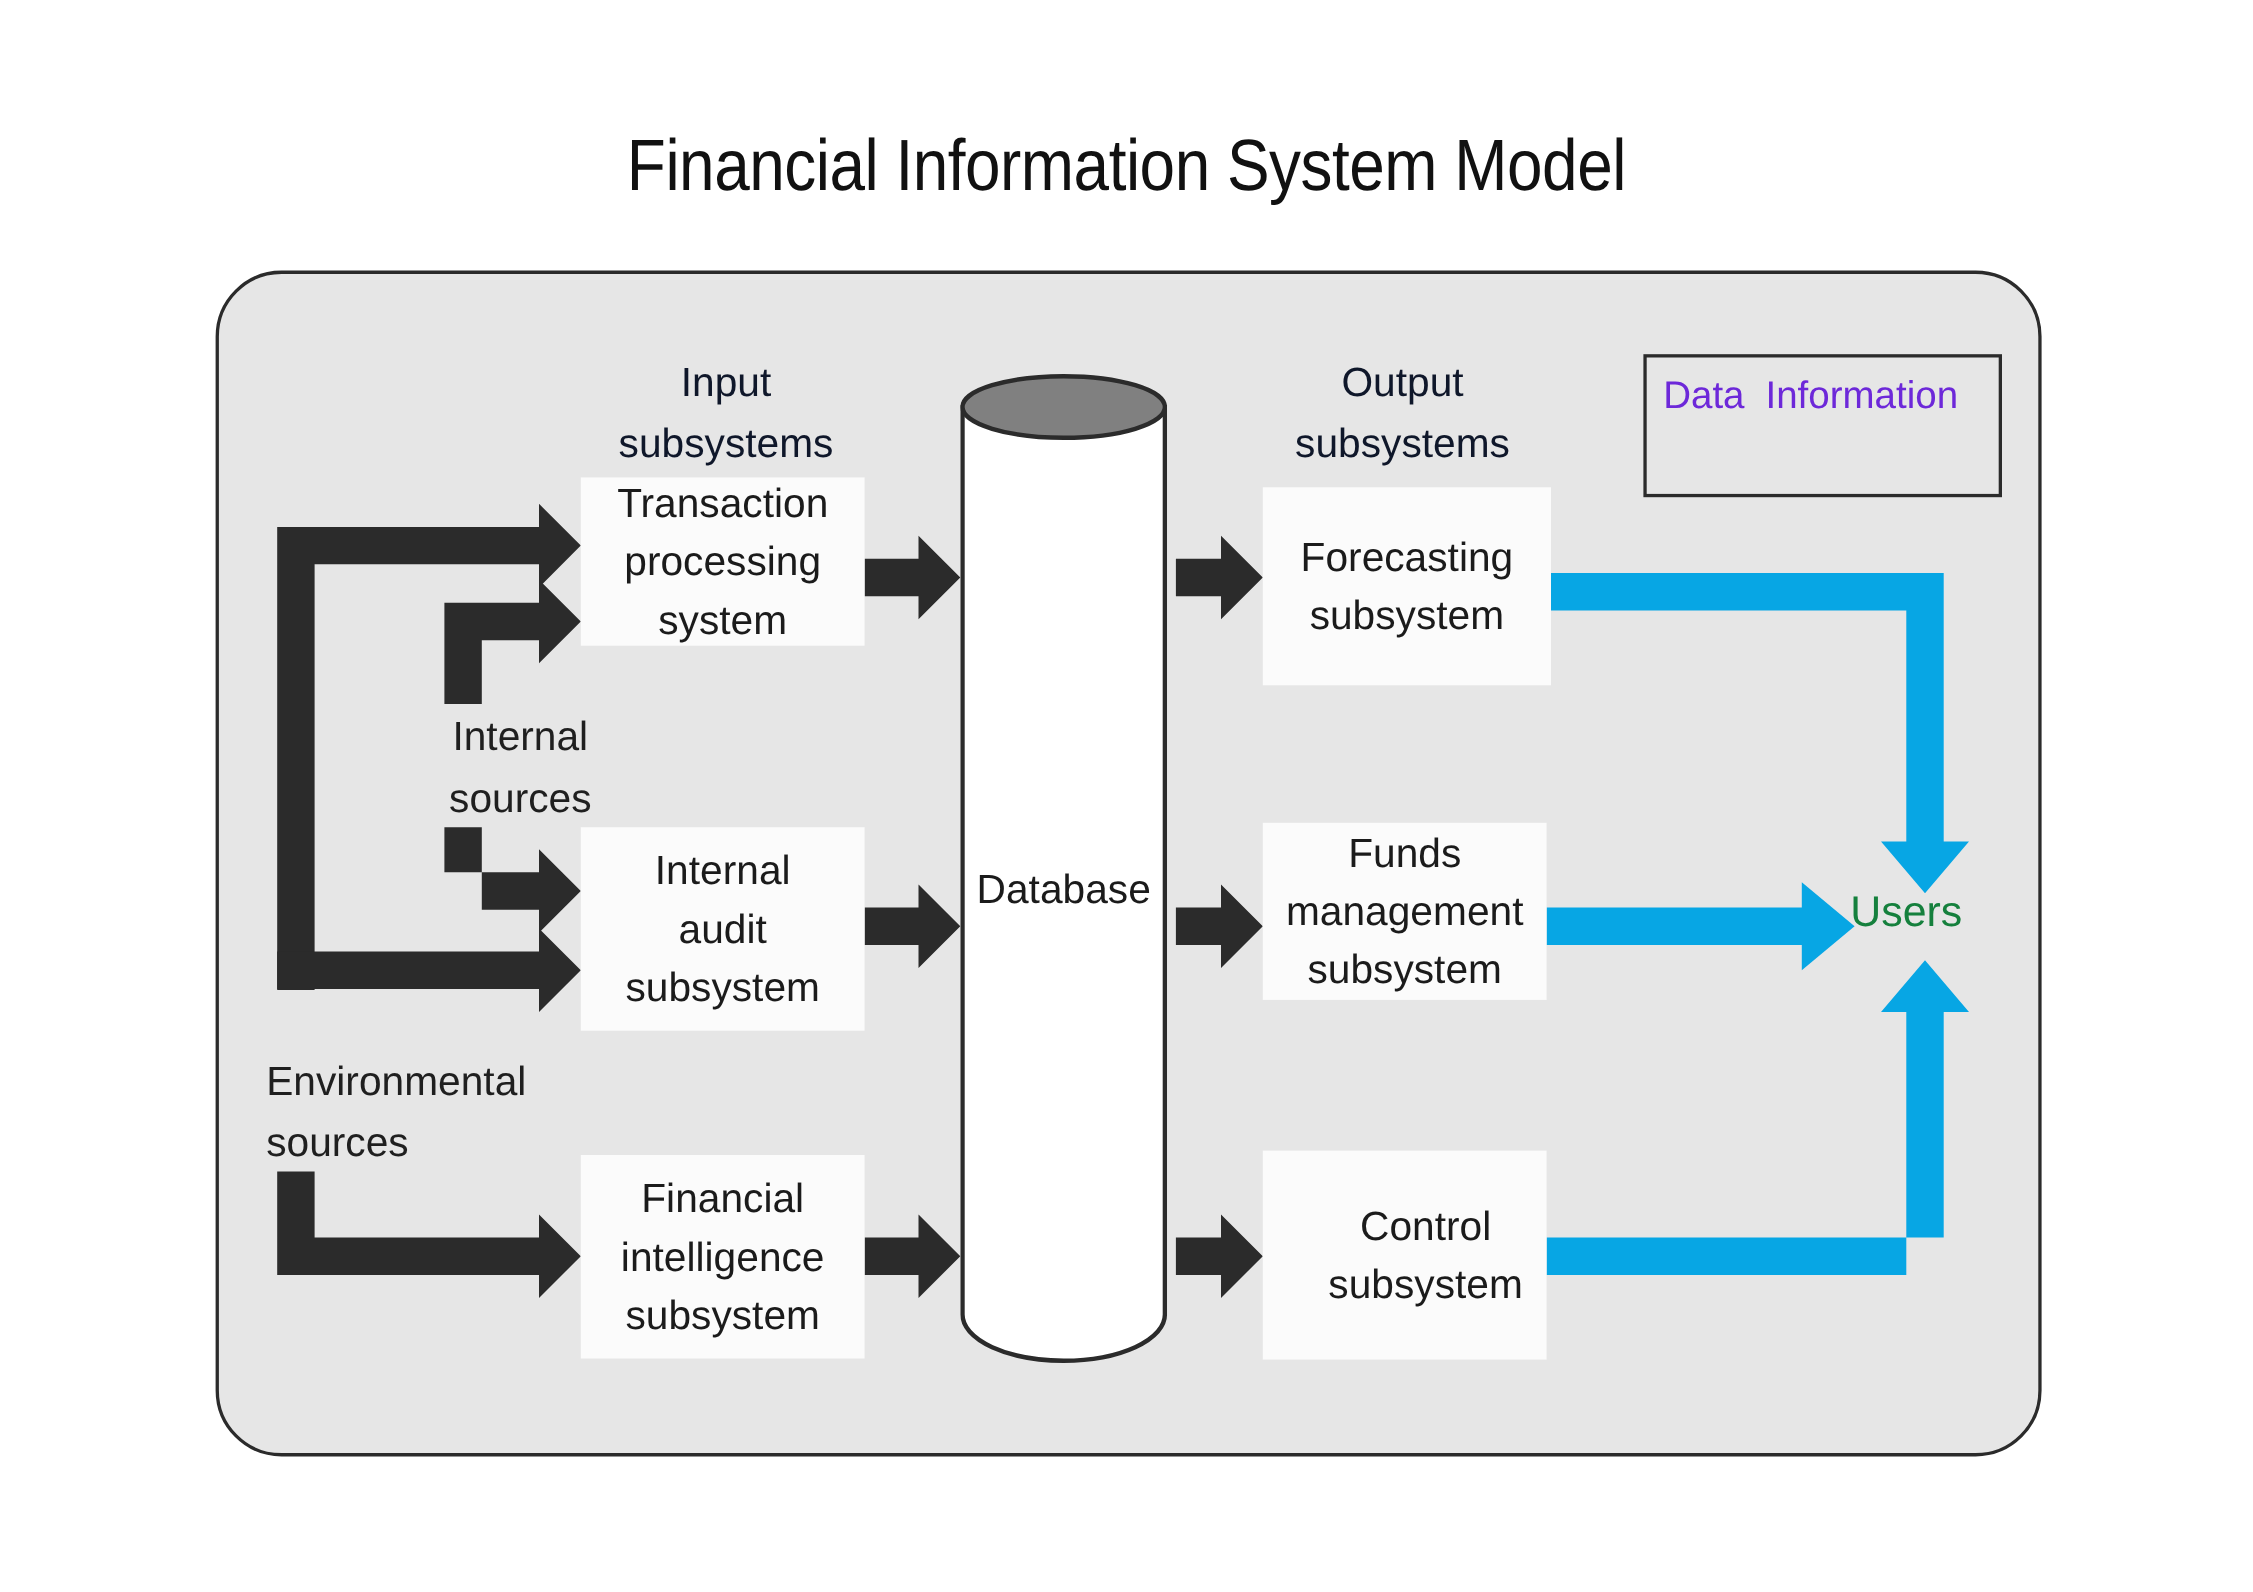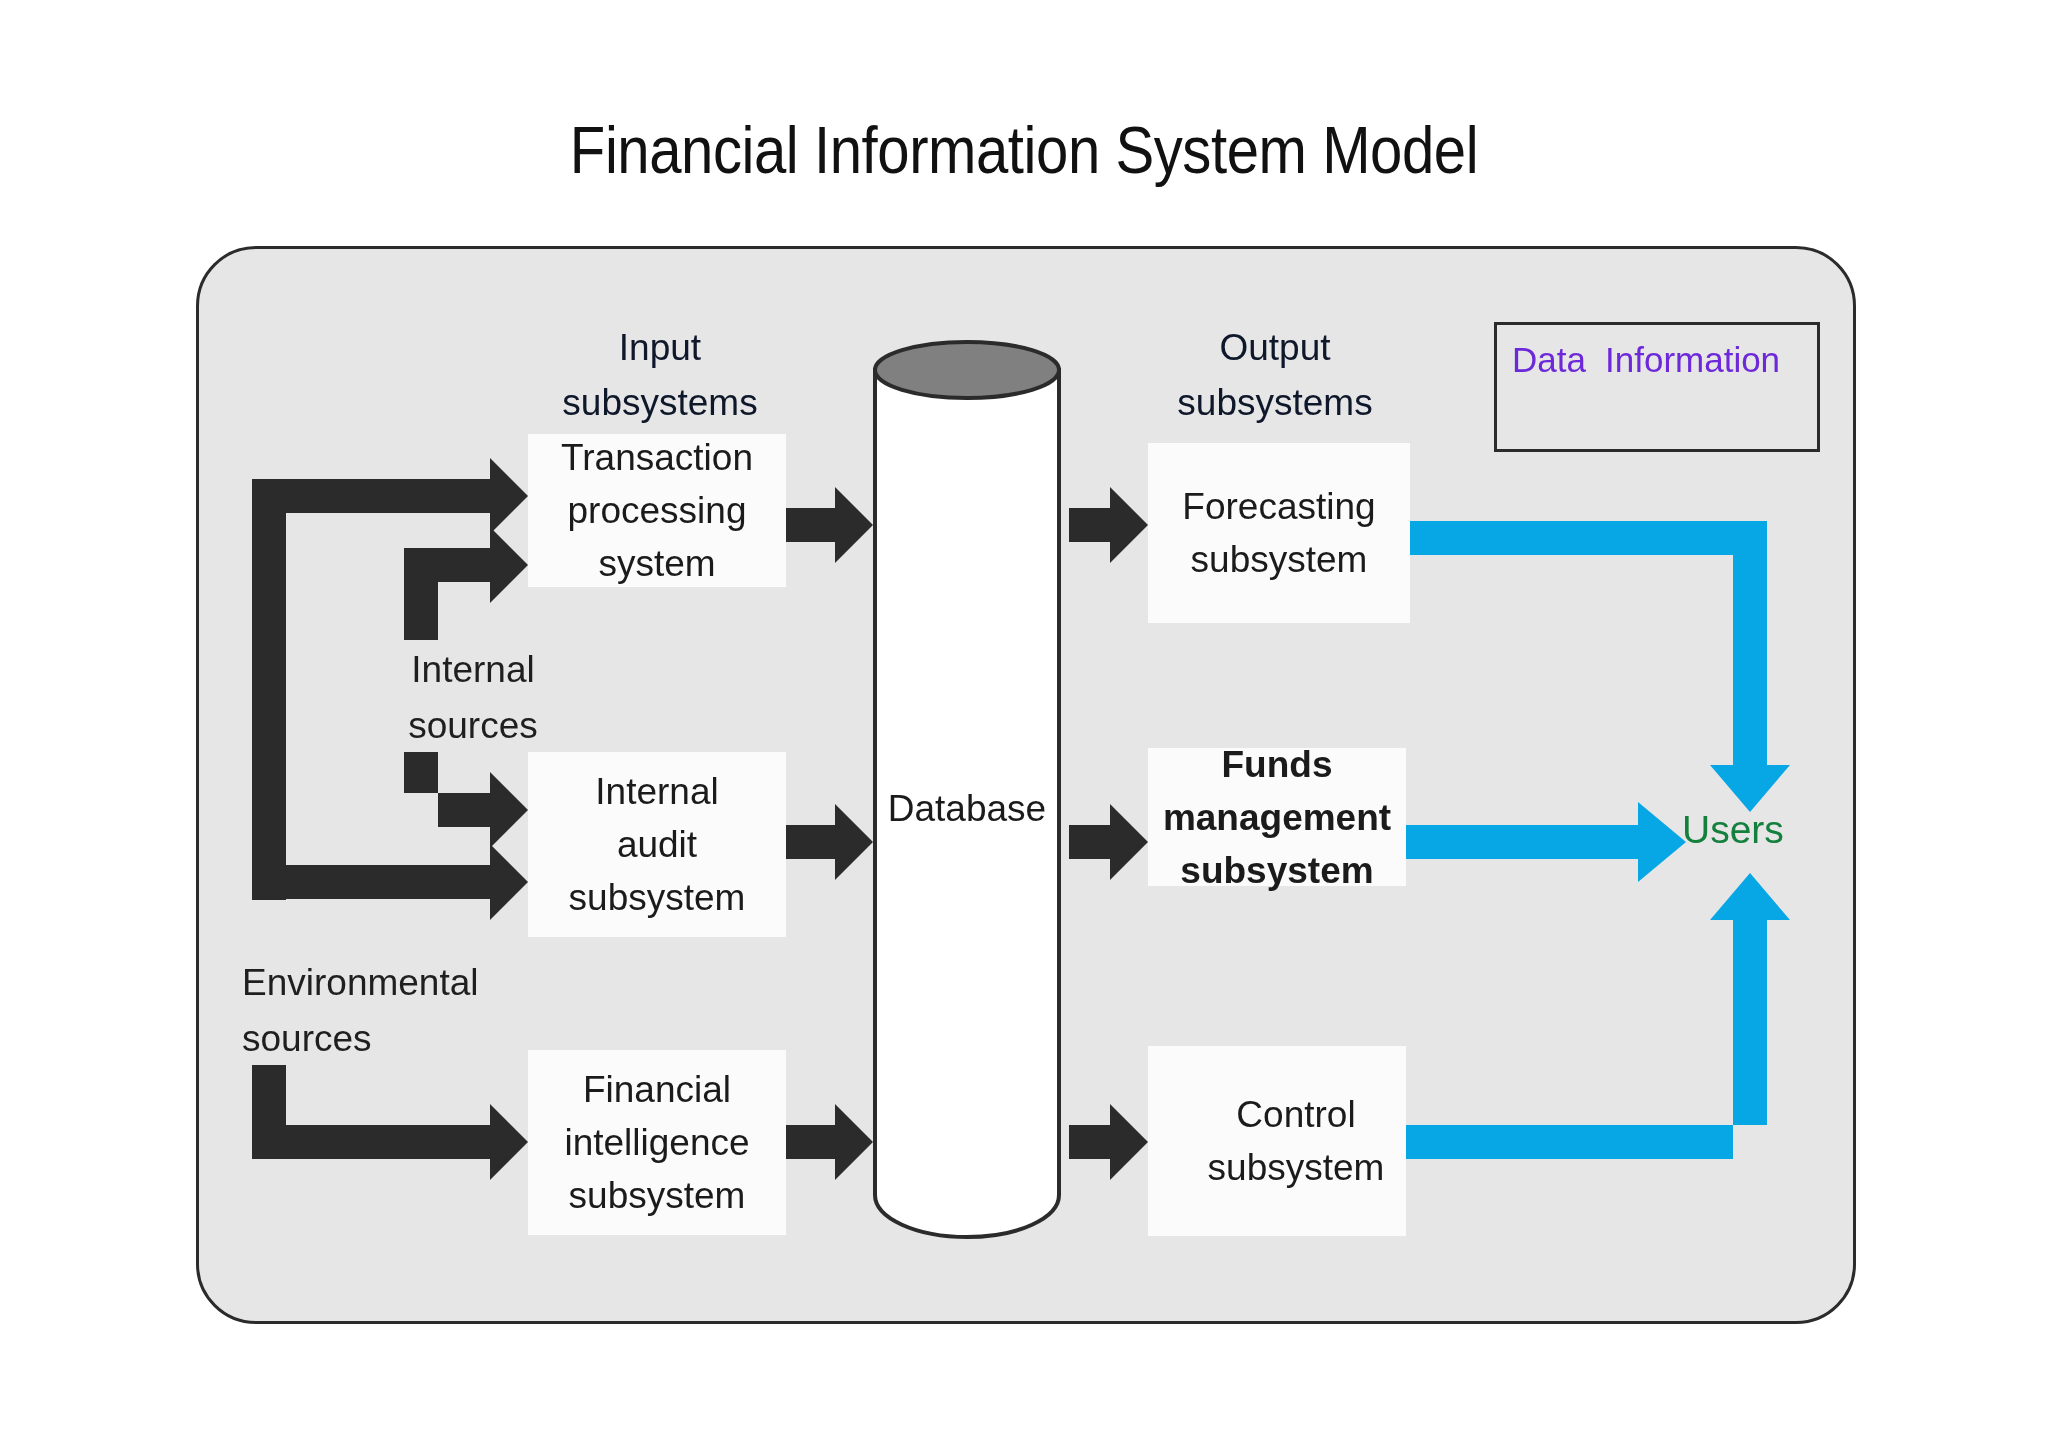--- a/index.html
+++ b/index.html
@@ -74,21 +74,21 @@
     font-size: 37px;
     line-height: 53px;
     color: #1b1b1b;
     white-space: pre-line;
     box-sizing: border-box;
   }
   #box-tps     { left: 528px;  top: 434px;  width: 258px; height: 153px; }
   #box-audit   { left: 528px;  top: 752px;  width: 258px; height: 185px; }
   #box-fin     { left: 528px;  top: 1050px; width: 258px; height: 185px; }
   #box-forecast{ left: 1148px; top: 443px;  width: 262px; height: 180px; }
-  #box-funds   { left: 1148px; top: 748px;  width: 258px; height: 138px; font-weight: bold; }
+  #box-funds   { left: 1148px; top: 748px;  width: 258px; height: 161px; }
   #box-control { left: 1148px; top: 1046px; width: 258px; height: 190px; padding-left: 38px; }
 
   
   .source-label {
     position: absolute;
     font-size: 37px;
     line-height: 56px;
     color: #1f1f1f;
     white-space: pre-line;
   }

